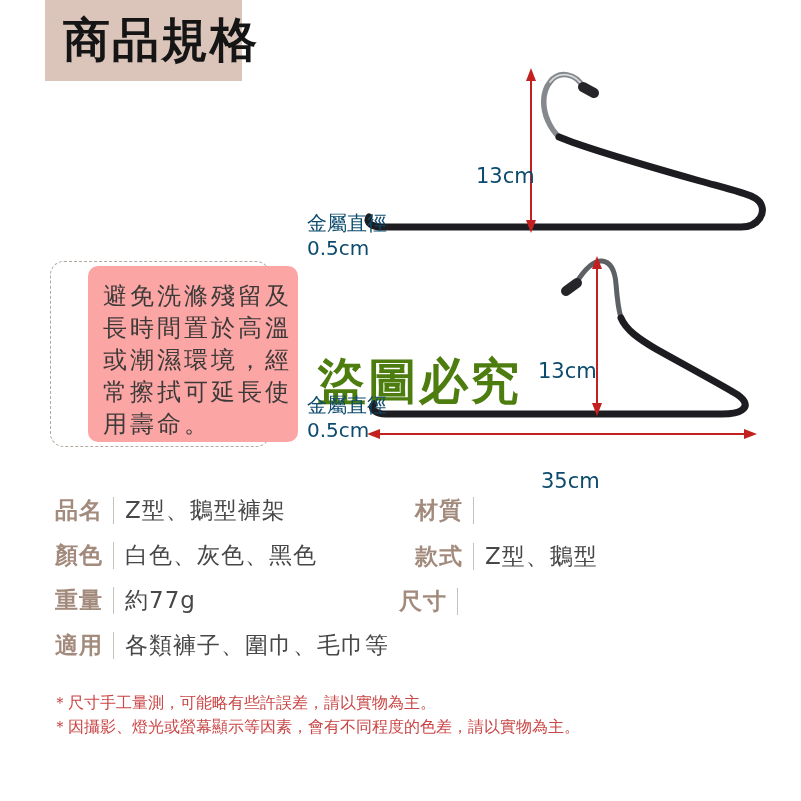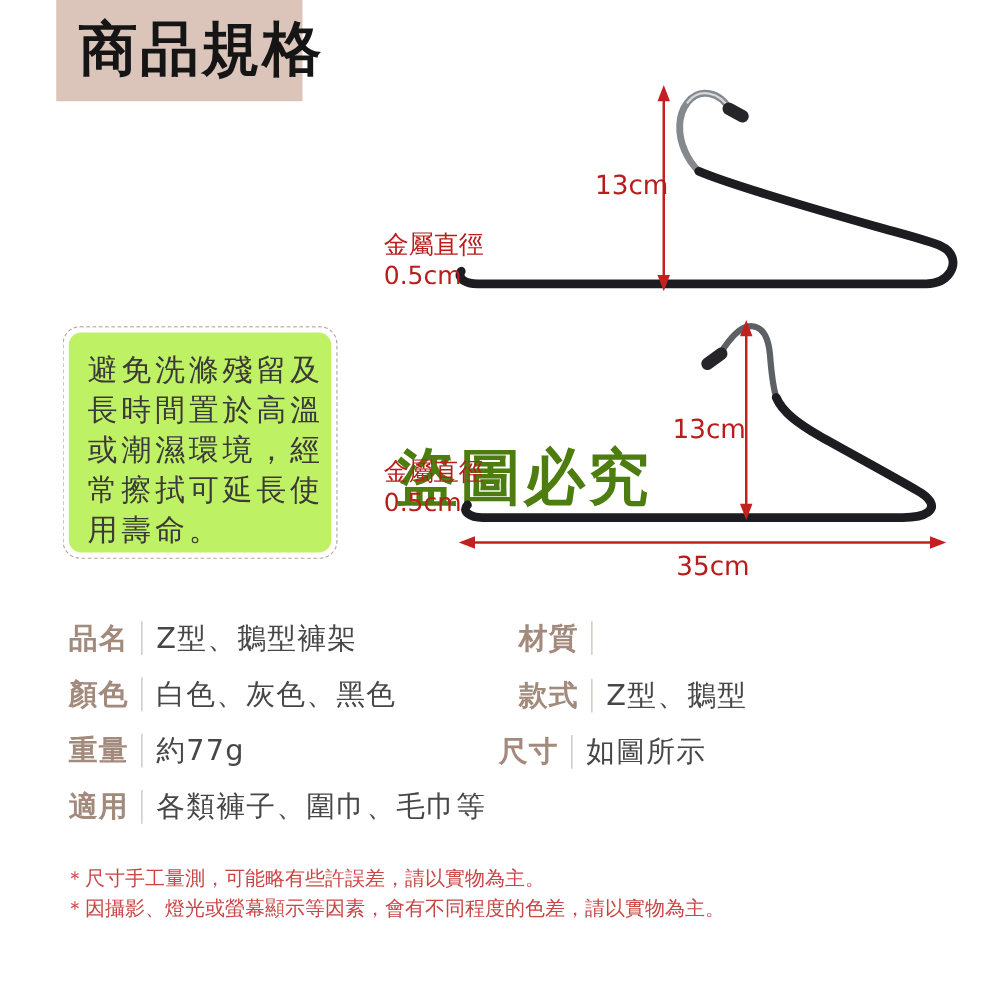--- a/index.html
+++ b/index.html
@@ -26,37 +26,37 @@
   .watermark{
     left:317px;top:349px;z-index:1;
     font-size:49px;font-weight:700;letter-spacing:2px;
     color:#4d7c0f;white-space:nowrap;
   }
 
   
   .diagram{left:0;top:0;z-index:2;}
 
   
-  .dim{color:#b91c1c;z-index:3;white-space:nowrap;}
+  .dim{color:#0c4a6e;z-index:3;white-space:nowrap;margin-top:28px;}
   .dim-13a{left:476px;top:136px;font-size:21px;}
   .dim-13b{left:538px;top:331px;font-size:21px;}
   .dim-35 {left:541px;top:441px;font-size:21px;}
   .dim-dia{font-size:20px;line-height:25px;}
   .dim-dia1{left:307px;top:183px;}
   .dim-dia2{left:307px;top:365px;}
 
   
   .care-box{
     left:50px;top:261px;width:220px;height:186px;
     border:1px dashed #b3a89f;border-radius:14px;
     padding:4px;box-sizing:border-box;z-index:2;
   }
   .care-inner{
-    width:100%;height:100%;background:#bef264;border-radius:10px;
-    box-sizing:border-box;padding:14px 16px 0 15px;
+    width:100%;height:100%;background:#fca5a5;border-radius:10px;
+    box-sizing:border-box;padding:14px 16px 0 15px;margin-left:33px;
   }
   .care-text{
     font-family:"DejaVu Serif","Liberation Serif",serif;
     font-size:24px;line-height:32px;letter-spacing:3px;
     color:#3c3a38;width:192px;word-break:break-all;
   }
 
   
   .spec-row{display:flex;align-items:center;height:32px;z-index:2;white-space:nowrap;}
   .spec-label{
@@ -171,17 +171,16 @@
   <span class="spec-sep"></span>
 </div>
 <div class="abs spec-row rowR2">
   <span class="spec-label">款式</span>
   <span class="spec-sep"></span>
   <span class="spec-value">Z型、鵝型</span>
 </div>
 <div class="abs spec-row rowR3">
   <span class="spec-label">尺寸</span>
   <span class="spec-sep"></span>
-  <span class="spec-value">如圖所示</span>
 </div>
 
 <div class="abs disclaimer disc1">＊尺寸手工量測，可能略有些許誤差，請以實物為主。</div>
 <div class="abs disclaimer disc2">＊因攝影、燈光或螢幕顯示等因素，會有不同程度的色差，請以實物為主。</div>
 
 </body></html>

